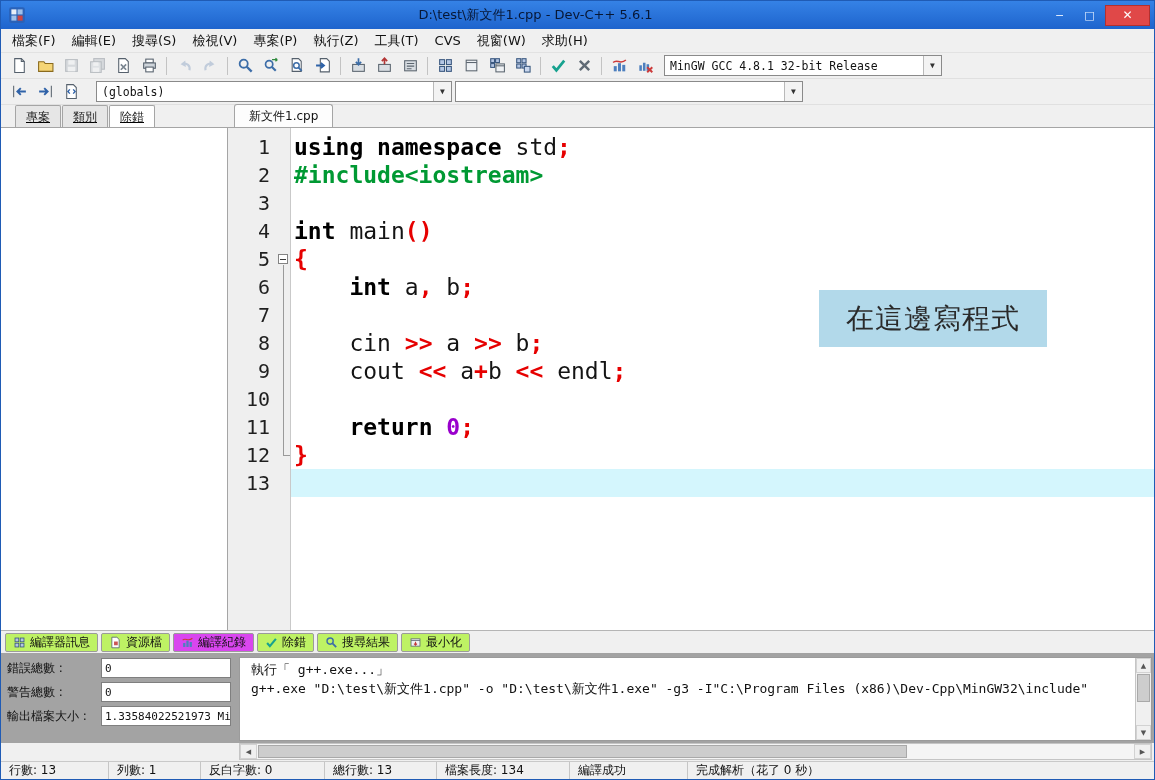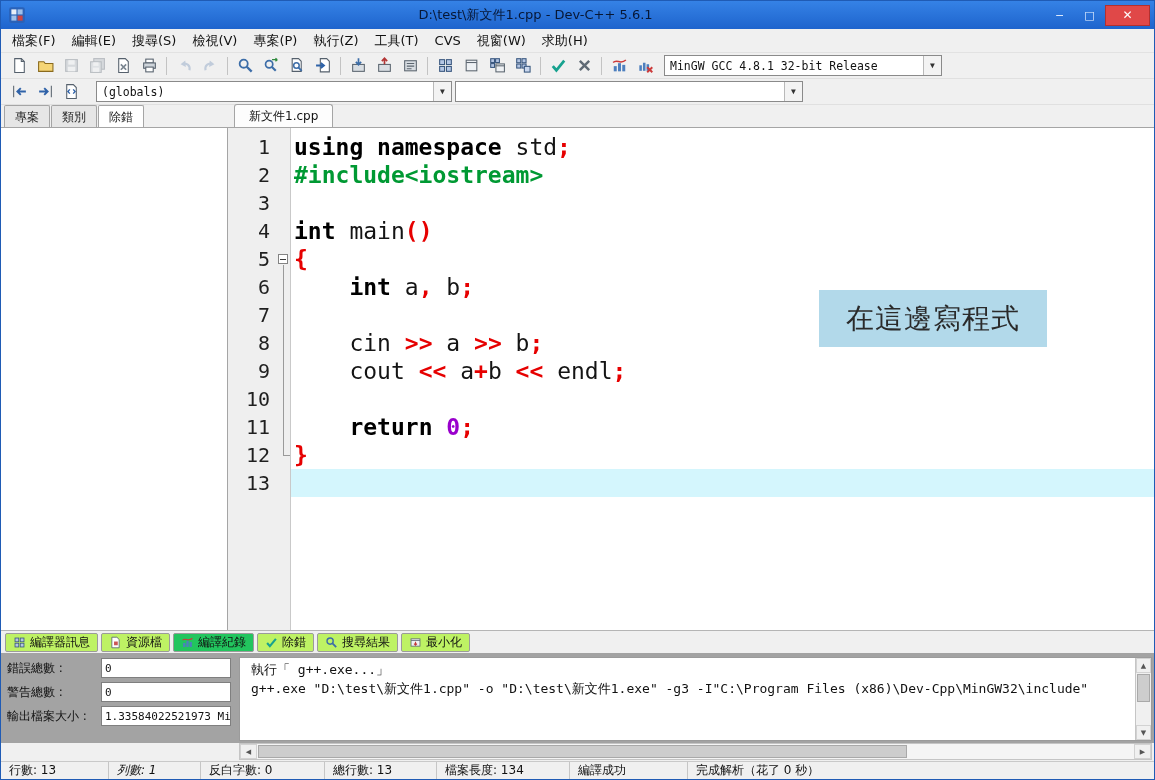--- a/index.html
+++ b/index.html
@@ -29,21 +29,21 @@
   .combo { height:21px; background:#fff; border:1px solid #8a8a8a; display:flex; align-items:center; font:11.5px "DejaVu Sans Mono","Liberation Mono",monospace; color:#111; }
   .combo .cval { padding-left:5px; flex:1; white-space:nowrap; overflow:hidden; }
   .combo .carrow { width:18px; align-self:stretch; border-left:1px solid #b9b9b9; background:#f3f3f3; display:flex; align-items:center; justify-content:center; font-size:8px; color:#333; }
   .compiler-combo { width:278px; margin-left:6px; }
   .class-combo { width:356px; margin-left:12px; }
   .member-combo { width:348px; margin-left:3px; }
 
   
   .main { flex:1; display:flex; min-height:0; }
   .left-panel { width:227px; flex:0 0 227px; display:flex; flex-direction:column; background:#f0f0f0; }
-  .left-tabs { height:22px; flex:0 0 22px; display:flex; align-items:flex-start; padding-left:3px; }
+  .left-tabs { height:22px; flex:0 0 22px; display:flex; align-items:flex-start; padding-left:14px;text-decoration:underline; }
   .ltab { font-size:12px; padding:3px 10px 2px; border:1px solid #a5a5a5; border-bottom:none; background:#e6e6e6; margin-right:1px; border-radius:2px 2px 0 0; color:#222; white-space:nowrap; }
   .ltab.active { background:#fff; }
   .left-body { flex:1; background:#fff; border:1px solid #a5a5a5; border-left:none; border-bottom:none; }
 
   .editor-col { flex:1; display:flex; flex-direction:column; min-width:0; }
   .editor-tabs { height:22px; flex:0 0 22px; display:flex; align-items:flex-end; padding-left:6px; }
   .etab { font-size:12px; padding:3px 14px 2px; background:#fdfdfd; border:1px solid #a5a5a5; border-bottom:none; border-radius:3px 3px 0 0; color:#111; white-space:nowrap; }
   .editor-body { flex:1; display:flex; background:#fff; border-top:1px solid #a5a5a5; overflow:hidden; }
   .gutter { width:48px; flex:0 0 48px; background:#efefef; padding-top:5px; }
   .lnum { height:28px; font:20px/28px "DejaVu Sans Mono","Liberation Mono",monospace; color:#1f1f1f; text-align:right; padding-right:6px; }
@@ -60,21 +60,21 @@
   .crow.active { background:#d4f6fd; }
   .seg-k { font-weight:bold; color:#000; }
   .seg-p { color:#141414; }
   .seg-r { color:#e60000; font-weight:bold; }
   .seg-g { color:#009933; font-weight:bold; }
   .seg-n { color:#9900cc; font-weight:bold; }
 
   
   .btabs { height:23px; flex:0 0 23px; background:#f0f0f0; border-top:1px solid #b5b5b5; display:flex; align-items:center; padding-left:4px; }
   .btab { display:flex; align-items:center; gap:4px; height:19px; padding:0 7px; border:1px solid #9b9b9b; background:#bef264; margin-right:3px; font-size:12px; color:#111; border-radius:2px; white-space:nowrap; }
-  .btab.active { background:#22c55e; }
+  .btab.active { background:#d946ef; }
   .btab svg { width:13px; height:13px; display:block; }
 
   
   .bottom { height:90px; flex:0 0 90px; display:flex; background:#a3a3a3; padding:4px 2px 2px 6px;justify-content:flex-end; }
   .compile-info { width:232px; flex:0 0 232px; padding-top:1px; }
   .frow { display:flex; align-items:center; margin-bottom:4px; }
   .flabel { width:94px; font-size:12px; color:#111; white-space:nowrap; }
   .fbox { width:130px; height:20px; border:1px solid #7f7f7f; background:#fff; font:11px "DejaVu Sans Mono","Liberation Mono",monospace; display:flex; align-items:center; padding-left:3px; overflow:hidden; white-space:nowrap; color:#111; }
   .log-wrap { flex:1; position:relative; border:1px solid #9b9b9b; background:#fff; overflow:hidden; }
   .log { position:absolute; top:0; left:0; right:16px; bottom:0; padding:2px 11px; font:13px/19px "DejaVu Sans Mono","Liberation Mono",monospace; color:#111; white-space:pre; overflow:hidden; }
@@ -88,21 +88,21 @@
   .hspacer { width:238px; flex:0 0 238px; }
   .hscroll { flex:1; display:flex; border:1px solid #c5c5c5; background:#f5f5f5; margin:0 2px 1px 0; }
   .hbtn { width:17px; height:auto; }
   .htrack { flex:1; position:relative; }
   .hthumb { position:absolute; top:1px; bottom:1px; left:1px; width:74%; background:#cdcdcd; border:1px solid #a9a9a9; }
 
   
   .statusbar { height:18px; flex:0 0 18px; background:#f0f0f0; border-top:1px solid #c9c9c9; display:flex; align-items:stretch; font-size:12px; color:#111; }
   .sseg { display:flex; align-items:center; padding:0 8px; border-right:1px solid #c6c6c6; white-space:nowrap; }
   .sseg:nth-child(1){ min-width:108px; }
-  .sseg:nth-child(2){ min-width:92px;font-style:italic; }
+  .sseg:nth-child(2){ min-width:92px; }
   .sseg:nth-child(3){ min-width:124px; }
   .sseg:nth-child(4){ min-width:112px; }
   .sseg:nth-child(5){ min-width:133px; }
   .sseg:nth-child(6){ min-width:118px; }
   .sseg:last-child { border-right:none; flex:1; }
 
   
   .annotation { position:absolute; left:818px; top:289px; width:228px; height:57px; background:#b2d9ea; display:flex; align-items:center; justify-content:center; font-size:28px; color:#2a2a2a; letter-spacing:1px; z-index:10;text-align:center; }
 </style>
 </head>

